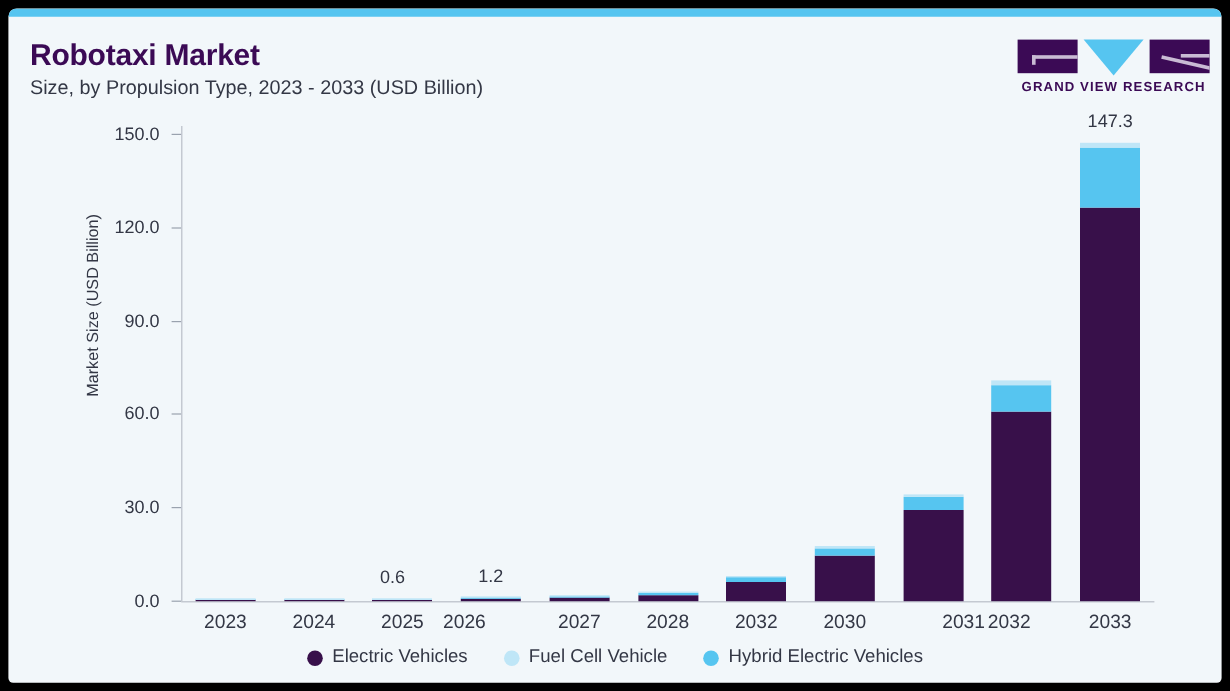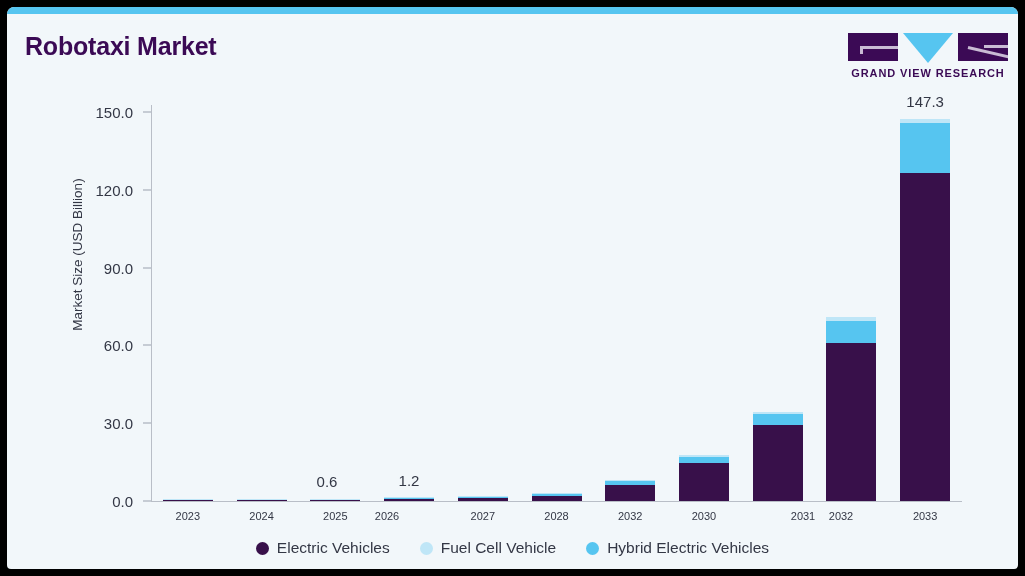--- a/index.html
+++ b/index.html
@@ -227,21 +227,21 @@
     font-size: 15px;
     color: #333745;
     text-align: center;
     transform: translateX(-50%);
     white-space: nowrap;
   }
 
   .xtick {
     position: absolute;
     top: 503px;
-    font-size: 11px;
+    font-size: 16px;
     color: #333745;
     text-align: center;
     transform: translateX(-50%);
     white-space: nowrap;
   }
 
   
   .legend {
     position: absolute;
     left: 0;
@@ -270,20 +270,21 @@
 </head>
 <body>
 
 <div class="frame">
   <div class="card">
 
     <div class="topbar"></div>
 
     <div class="header">
       <div class="title">Robotaxi Market</div>
+      <div class="subtitle">Size, by Propulsion Type, 2023 - 2033 (USD Billion)</div>
 
       <div class="logo">
         <div class="logo-marks">
           <div class="logo-g">
             <div class="logo-g-bar"></div>
             <div class="logo-g-tick"></div>
           </div>
           <div class="logo-v"></div>
           <div class="logo-r">
             <div class="logo-r-slash"></div>

